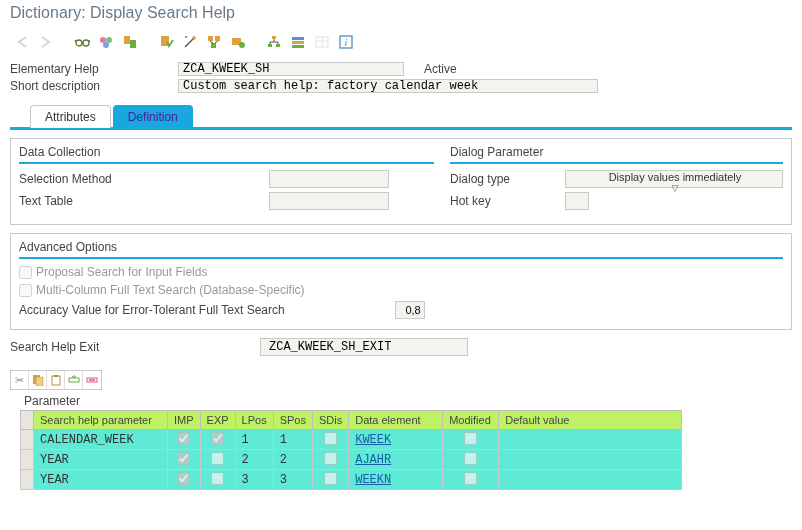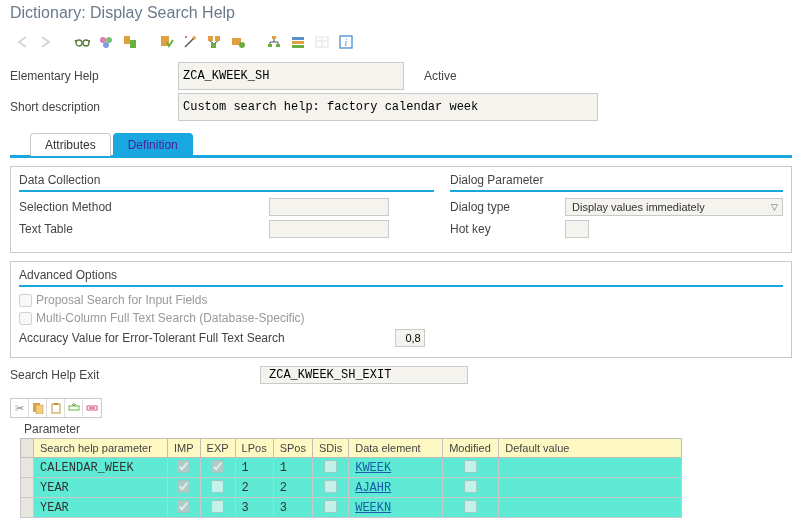--- a/index.html
+++ b/index.html
@@ -8,61 +8,61 @@
   .title-bar { font-size: 16px; color: #6a7a8a; padding: 4px 10px 8px 10px; }
   
   .toolbar { padding: 2px 12px 8px 12px; display: flex; align-items: center; gap: 4px; }
   .tb-btn { width: 20px; height: 20px; display: flex; align-items: center; justify-content: center; cursor: pointer; }
   .tb-btn.disabled { opacity: 0.35; cursor: default; }
   .tb-sep { width: 8px; }
   
   .form-area { padding: 2px 10px; }
   .form-row { display: flex; align-items: center; margin-bottom: 3px; }
   .form-label { width: 168px; color: #444; }
-  .form-input { background: #f5f3ed; border: 1px solid #c9c9c9; height: 28px; padding: 1px 4px; font-family: 'Courier New', monospace; font-size: 12px; }
+  .form-input { background: #f5f3ed; border: 1px solid #c9c9c9; height: 14px; padding: 1px 4px; font-family: 'Courier New', monospace; font-size: 12px; }
   .form-input.wide { width: 226px; }
   .form-input.wider { width: 420px; }
   .status-text { margin-left: 20px; color: #444; }
   
   .tab-strip { margin: 6px 10px 0 10px; border-bottom: 3px solid #19a7e0; display: flex; padding-left: 20px; }
   .tab { padding: 4px 14px; border: 1px solid #c9c9c9; border-bottom: none; border-radius: 4px 4px 0 0; margin-right: 2px; background: #fff; cursor: pointer; position: relative; top: 1px; }
   .tab.active { background: #19a7e0; color: #4c1d95; border-color: #19a7e0; font-weight: normal; }
   
   .panel { margin: 8px 10px; border: 1px solid #c9c9c9; padding: 6px 8px 10px 8px; }
   .panel-row { display: flex; gap: 16px; }
   .panel-col { flex: 1; }
   .panel-title { color: #444; margin-bottom: 3px; }
   .panel-divider { height: 2px; background: #19a7e0; margin-bottom: 6px; }
   .field-row { display: flex; align-items: center; margin-bottom: 4px; }
   .field-label { color: #444; }
   .fl-w1 { width: 250px; }
   .fl-w2 { width: 115px; }
   .field-input { background: #f5f3ed; border: 1px solid #c9c9c9; height: 18px; padding: 1px 4px; }
   .fi-w1 { width: 120px; }
-  .select-wrap { background: #f5f3ed; border: 1px solid #c9c9c9; height: 18px; display: flex; align-items: center; padding: 0 4px 0 6px; font-size: 11px; color: #333; width: 218px; justify-content: space-between; }
+  .select-wrap { background: #f5f3ed; border: 1px solid #c9c9c9; height: 18px; display: flex; align-items: center; padding: 0 4px 0 6px; font-size: 11px; color: #333; width: 218px; justify-content: space-between; flex-direction: column; }
   .chevron { font-size: 9px; color: #666; }
   .small-input { background: #f5f3ed; border: 1px solid #c9c9c9; height: 18px; width: 24px; }
   
   .checkbox-row { display: flex; align-items: center; margin-bottom: 4px; color: #999; }
   .checkbox-row input { margin-right: 4px; }
   .accuracy-row { display: flex; align-items: center; color: #444; }
   .accuracy-val { background: #f5f3ed; border: 1px solid #c9c9c9; height: 18px; width: 30px; text-align: right; padding: 1px 3px; margin-left: 12px; font-size: 11px; }
   
   .exit-row { margin: 4px 10px; display: flex; align-items: center; }
   .exit-label { width: 250px; color: #444; }
   .exit-input { background: #f5f3ed; border: 1px solid #c9c9c9; height: 18px; width: 208px; padding: 1px 8px; font-family: 'Courier New', monospace; font-size: 12px; }
   
   .grid-area { margin: 14px 10px 0 10px; }
   .grid-toolbar { display: flex; border: 1px solid #c9c9c9; width: fit-content; }
   .grid-tb-btn { width: 18px; height: 18px; display: flex; align-items: center; justify-content: center; border-right: 1px solid #ddd; cursor: pointer; }
   .grid-tb-btn:last-child { border-right: none; }
   
   .grid-title { color: #444; padding: 4px 0 2px 14px; }
   .grid-table { border-collapse: collapse; margin-left: 10px; width: 662px; }
-  .grid-table th { background: #fef9c3; border: 1px solid #c0beb7; padding: 3px 6px; text-align: left; font-weight: normal; color: #444; font-size: 11px; }
+  .grid-table th { background: #bef264; border: 1px solid #c0beb7; padding: 3px 6px; text-align: left; font-weight: normal; color: #444; font-size: 11px; }
   .grid-table td { background: #5eead4; border: 1px solid #c9c9c9; padding: 2px 6px; font-size: 11px; }
   .grid-table td.mono { font-family: 'Courier New', monospace; font-size: 12px; }
   .grid-table td.link { color: #1a5ea8; text-decoration: underline; }
   .grid-table td.center { text-align: center; }
   .grid-table .row-handle { width: 12px; background: #e7e5de; }
   .cb { width: 13px; height: 13px; }
   
   svg.icon { width: 16px; height: 16px; }
 </style>
 </head>

